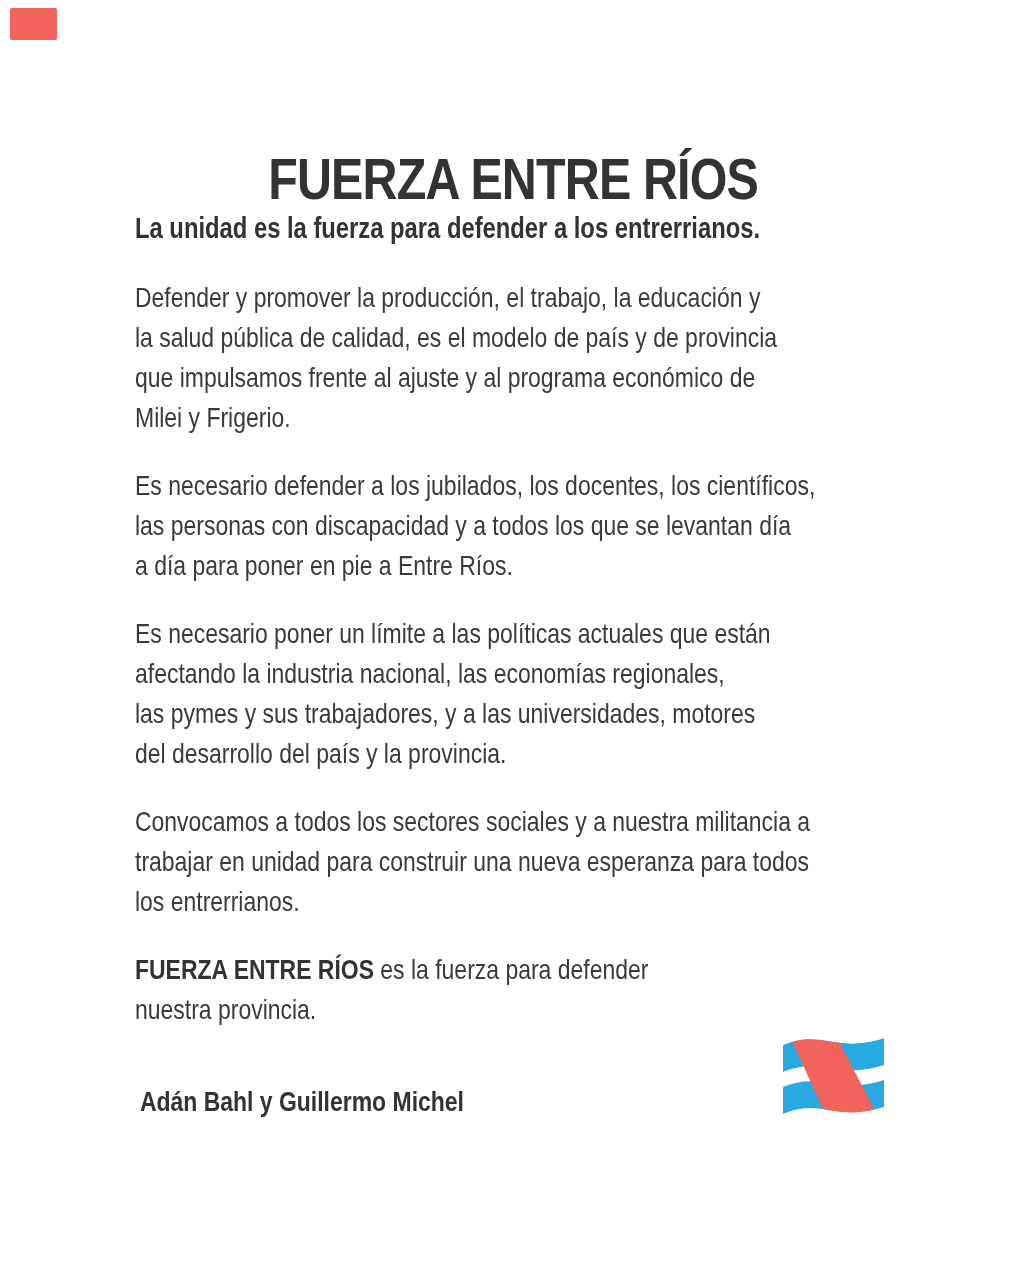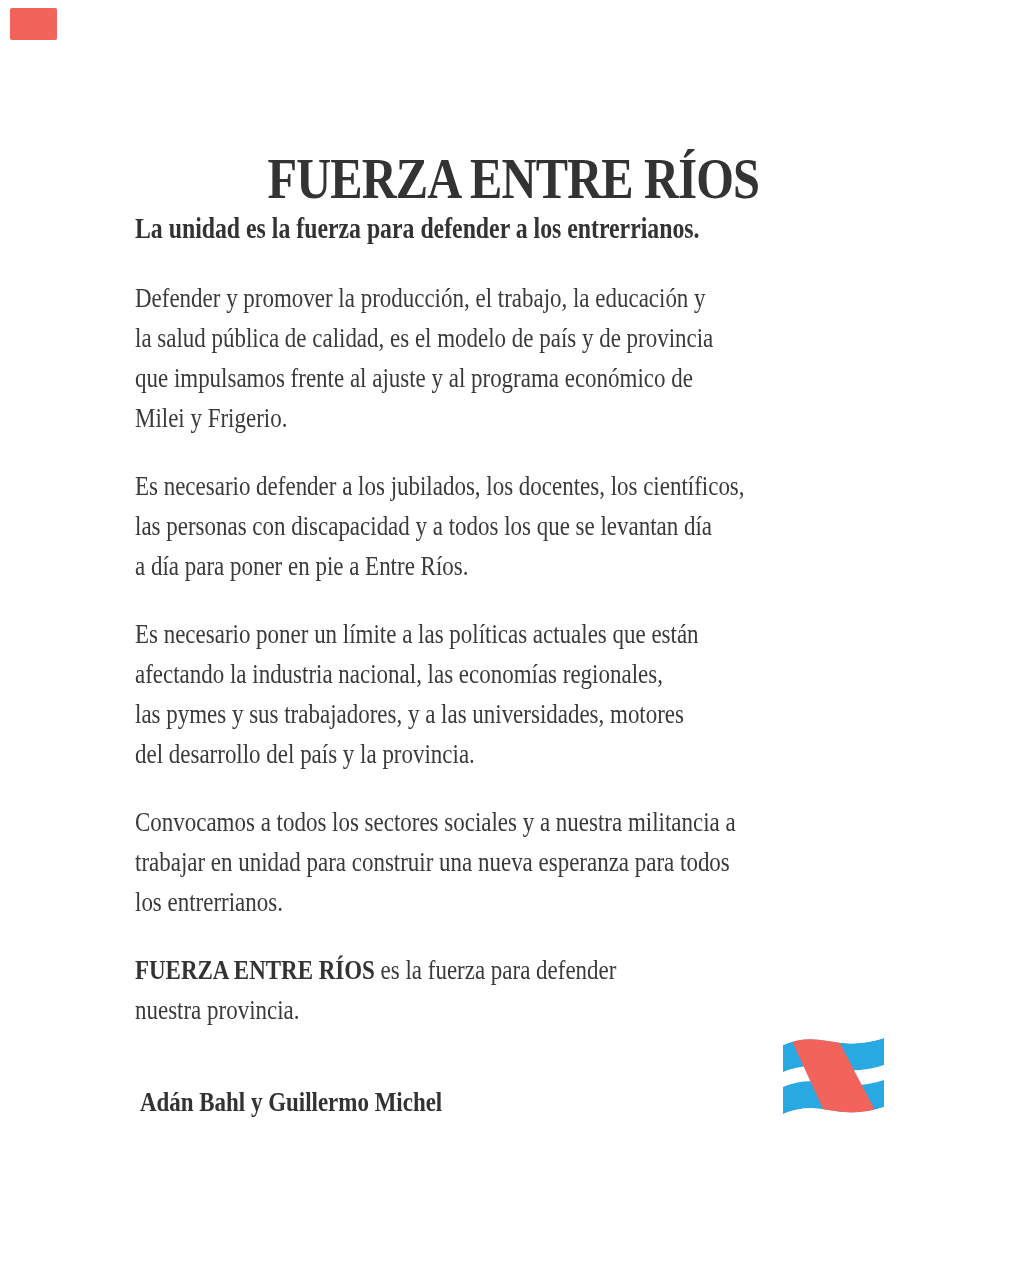--- a/index.html
+++ b/index.html
@@ -6,21 +6,21 @@
     margin: 0;
     padding: 0;
     background: #ffffff;
   }
   .page {
     position: relative;
     width: 884px;
     height: 1280px;
     background: var(--page-bg, #ffffff);
     overflow: hidden;
-    font-family: Liberation Serif, serif;
+    font-family: Liberation Sans, sans-serif;
     color: var(--text, #3a3a3a);
   }
 
   .corner-mark {
     position: absolute;
     left: 10px;
     top: 8px;
     width: 47px;
     height: 32px;
     border-radius: 2px;

